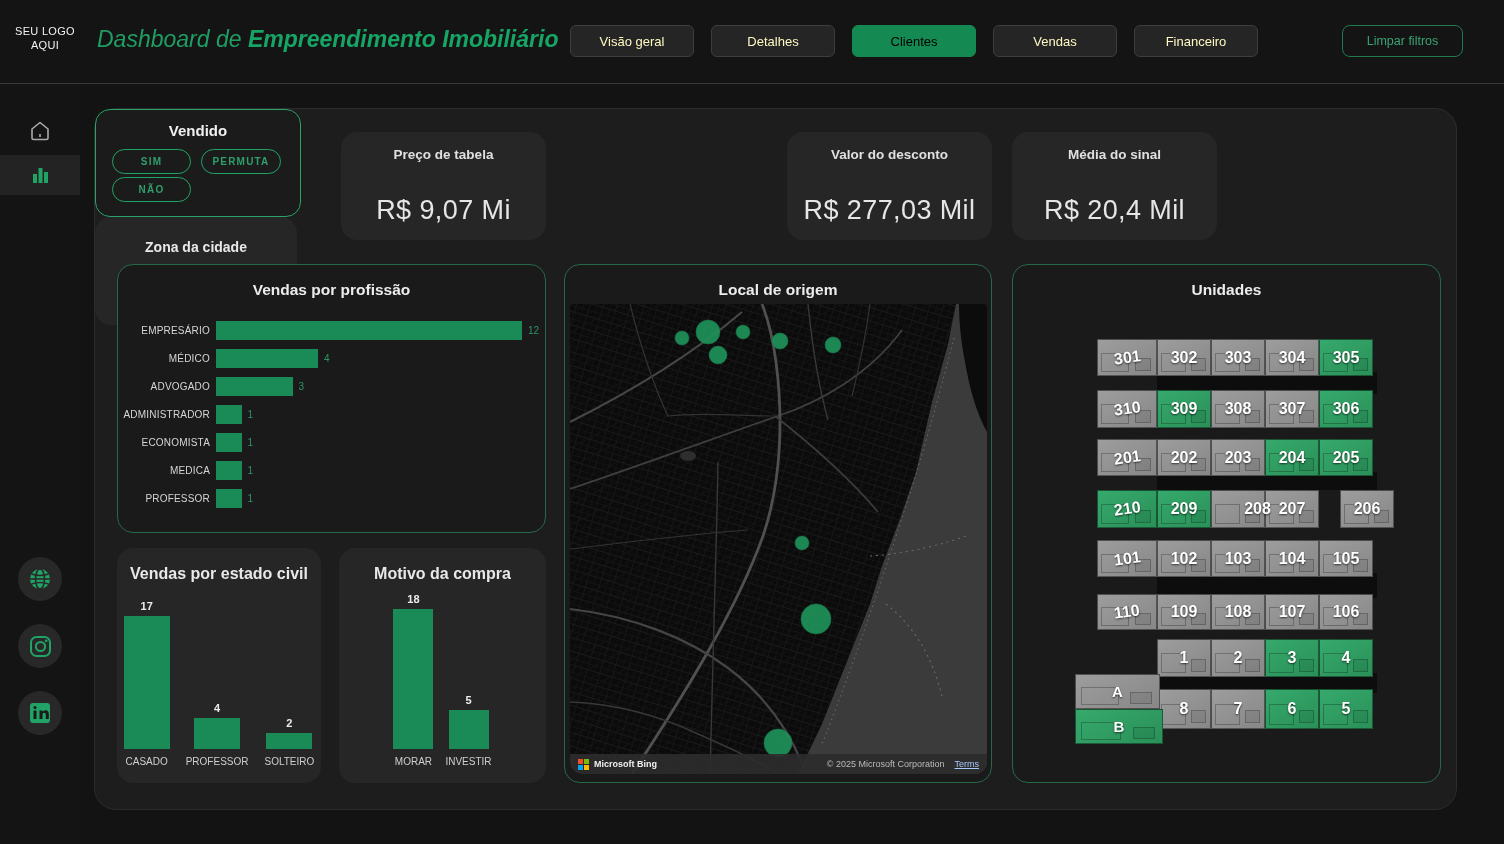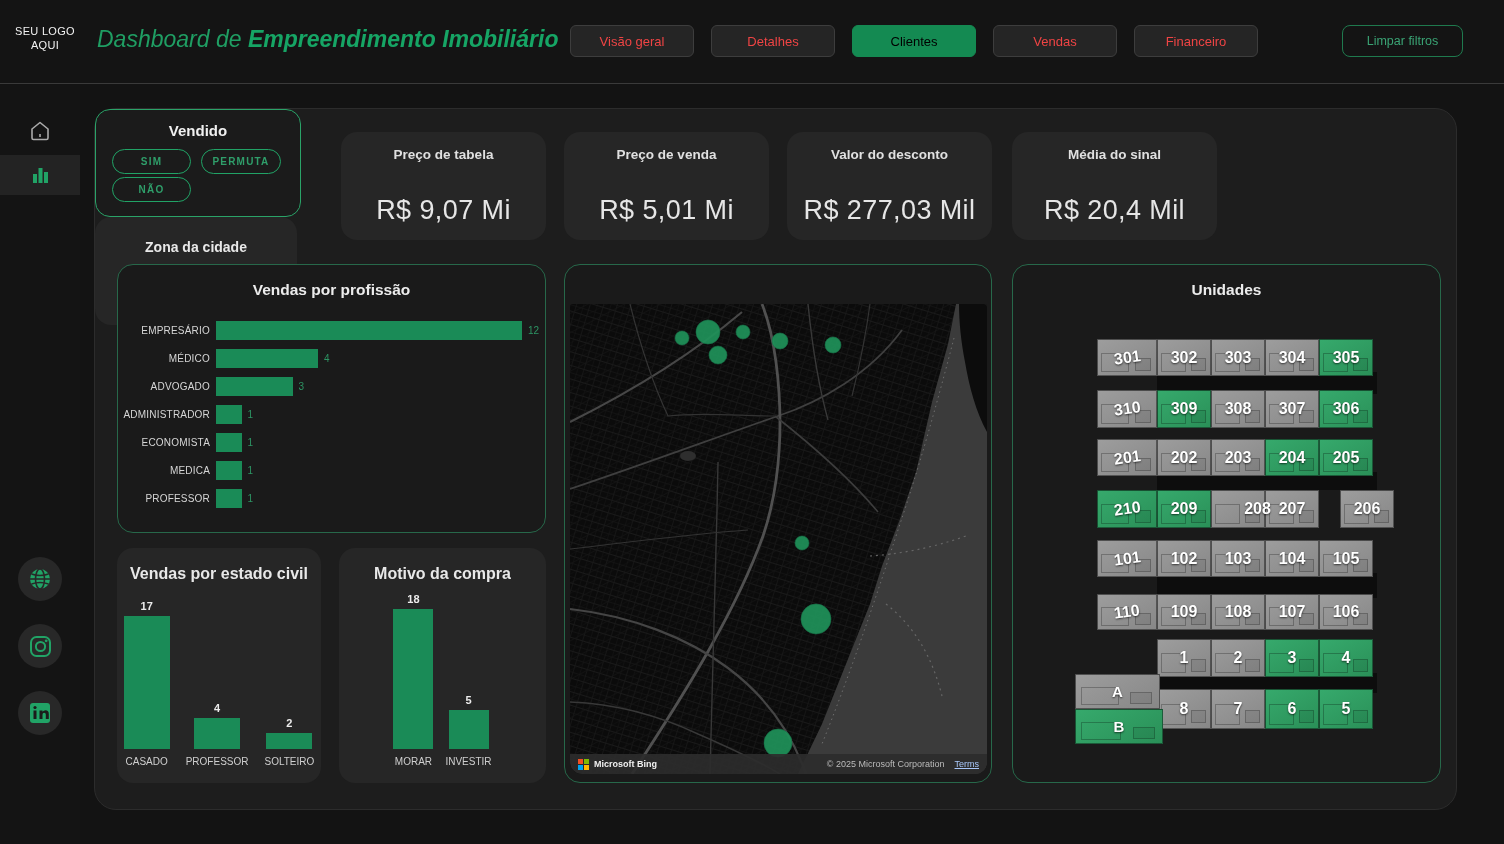--- a/index.html
+++ b/index.html
@@ -10,21 +10,21 @@
   
   .topbar { position:absolute; left:0; top:0; width:1504px; height:84px;
     background:#141414; border-bottom:1px solid #3a3a3a; }
   .logo { position:absolute; left:14px; top:24px; width:62px; text-align:center;
     color:#f2f2f2; font-size:11px; font-weight:normal; line-height:14px; letter-spacing:.3px;}
   .page-title { position:absolute; left:97px; top:26px; font-size:23px; font-style:italic;
     color:#1f9e63; white-space:nowrap; }
   .page-title b { color:#16a565; font-weight:bold; }
   .tabs { position:absolute; left:570px; top:25px; display:flex; gap:17px; }
   .tab { width:124px; height:32px; background:#252525; border:1px solid #3d3d3d;
-    border-radius:6px; color:#ef4444; font-size:13px; font-family:inherit; cursor:pointer; }
+    border-radius:6px; color:#fef9c3; font-size:13px; font-family:inherit; cursor:pointer; }
   .tab.active { background:#148a52; border-color:#148a52; color:#000000; }
   .clear-btn { position:absolute; left:1342px; top:25px; width:121px; height:32px;
     background:transparent; border:1px solid #1f7a4e; border-radius:8px; color:#3aa374;
     font-size:12.5px; font-family:inherit; cursor:pointer; }
 
   
   .sidebar { position:absolute; left:0; top:85px; width:80px; height:759px; background:#141414; }
   .side-home { position:absolute; left:0; top:26px; width:80px; height:40px;
     display:flex; align-items:center; justify-content:center; cursor:pointer; }
   .side-active { position:absolute; left:0; top:70px; width:80px; height:40px; background:#232323;
@@ -177,24 +177,20 @@
           <button class="pill" style="width: 79px;">SIM</button>
           <button class="pill" style="width: 80px;">PERMUTA</button>
           <button class="pill" style="width: 79px;">NÃO</button>
         </div>
     </div>
 
     <div class="card kpi" style="left:246px; top:23px; width:205px; height:108px;">
       <div class="kpi-label">Preço de tabela</div>
       <div class="kpi-value">R$ 9,07 Mi</div>
     </div>
-    <div class="card kpi" style="left:469px; top:23px; width:205px; height:108px;">
-      <div class="kpi-label">Preço de venda</div>
-      <div class="kpi-value">R$ 5,01 Mi</div>
-    </div>
     <div class="card kpi" style="left:692px; top:23px; width:205px; height:108px;">
       <div class="kpi-label">Valor do desconto</div>
       <div class="kpi-value">R$ 277,03 Mil</div>
     </div>
     <div class="card kpi" style="left:917px; top:23px; width:205px; height:108px;">
       <div class="kpi-label">Média do sinal</div>
       <div class="kpi-value">R$ 20,4 Mil</div>
     </div>
 
     <div class="zona">
@@ -242,20 +238,21 @@
           </div>
           <div class="prof-row">
             <span class="prof-label">PROFESSOR</span>
             <div class="prof-bar" style="width: 25.5px;"></div>
             <span class="prof-val">1</span>
           </div>
         </div>
     </div>
 
     <div class="panel map-panel">
+      <div class="panel-title">Local de origem</div>
       <div class="map-box">
         <svg width="417" height="470" viewBox="0 0 417 470">
           <defs>
             <pattern id="streets" width="13" height="13" patternUnits="userSpaceOnUse" patternTransform="rotate(17)">
               <rect width="13" height="13" fill="#0b0b0b"></rect>
               <path d="M0 0 H13 M0 6.5 H13" stroke="#1e1e1e" stroke-width="0.8"></path>
               <path d="M0 0 V13 M6.5 0 V13" stroke="#191919" stroke-width="0.8"></path>
             </pattern>
             <pattern id="streets2" width="17" height="17" patternUnits="userSpaceOnUse" patternTransform="rotate(-28)">
               <rect width="17" height="17" fill="none"></rect>

